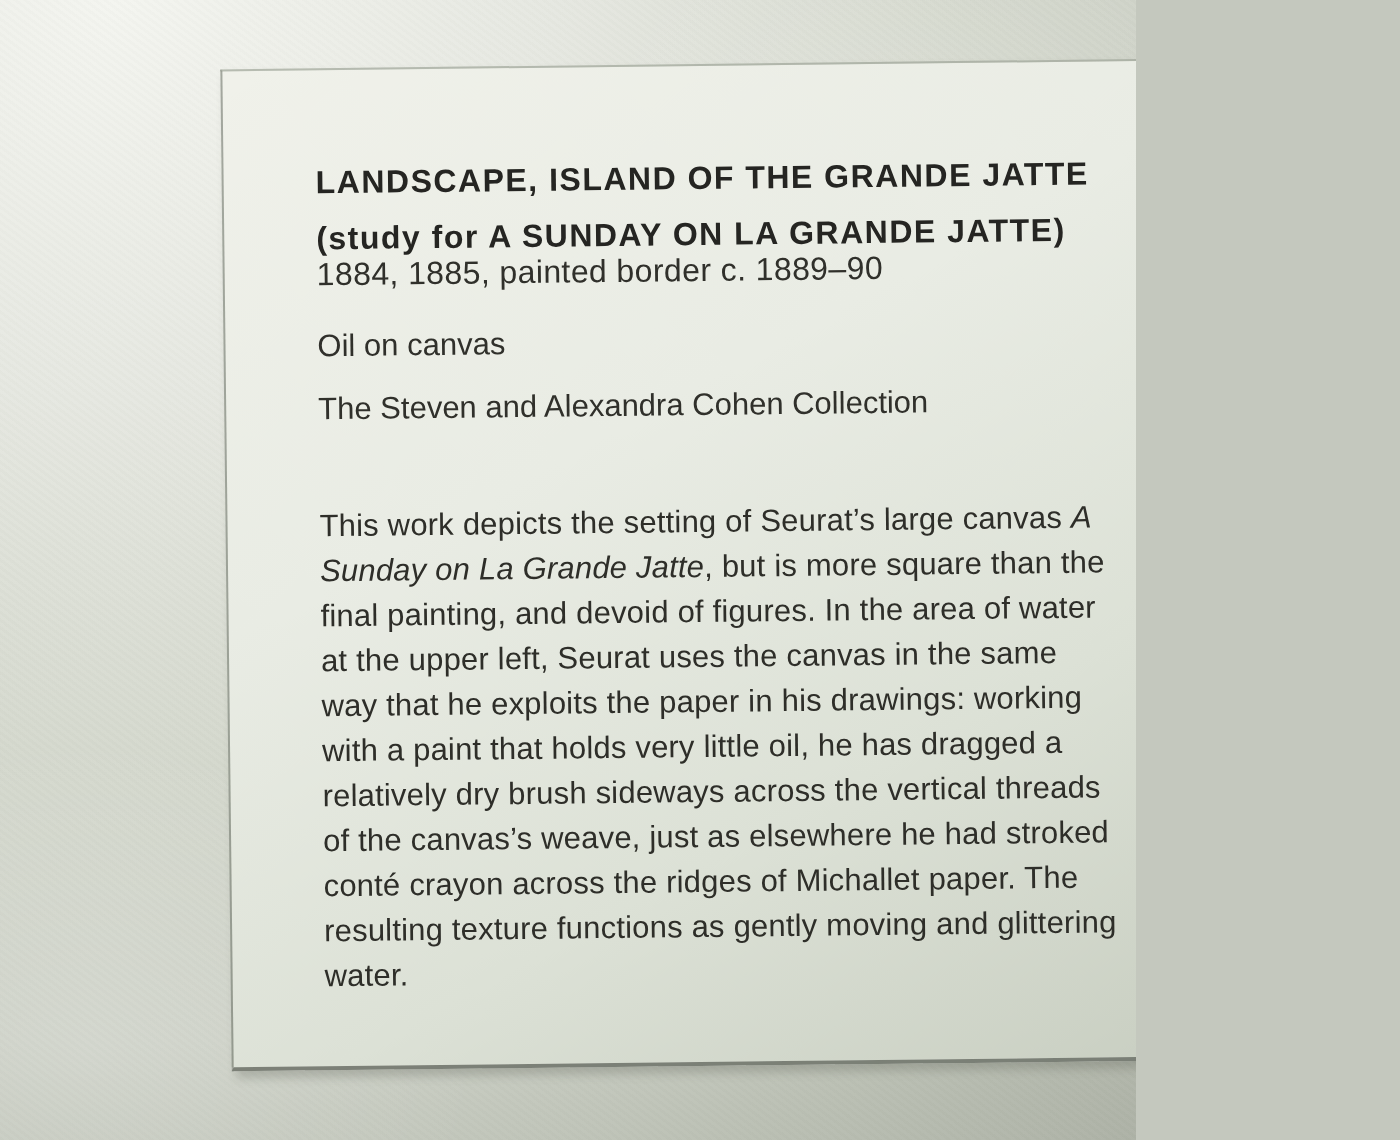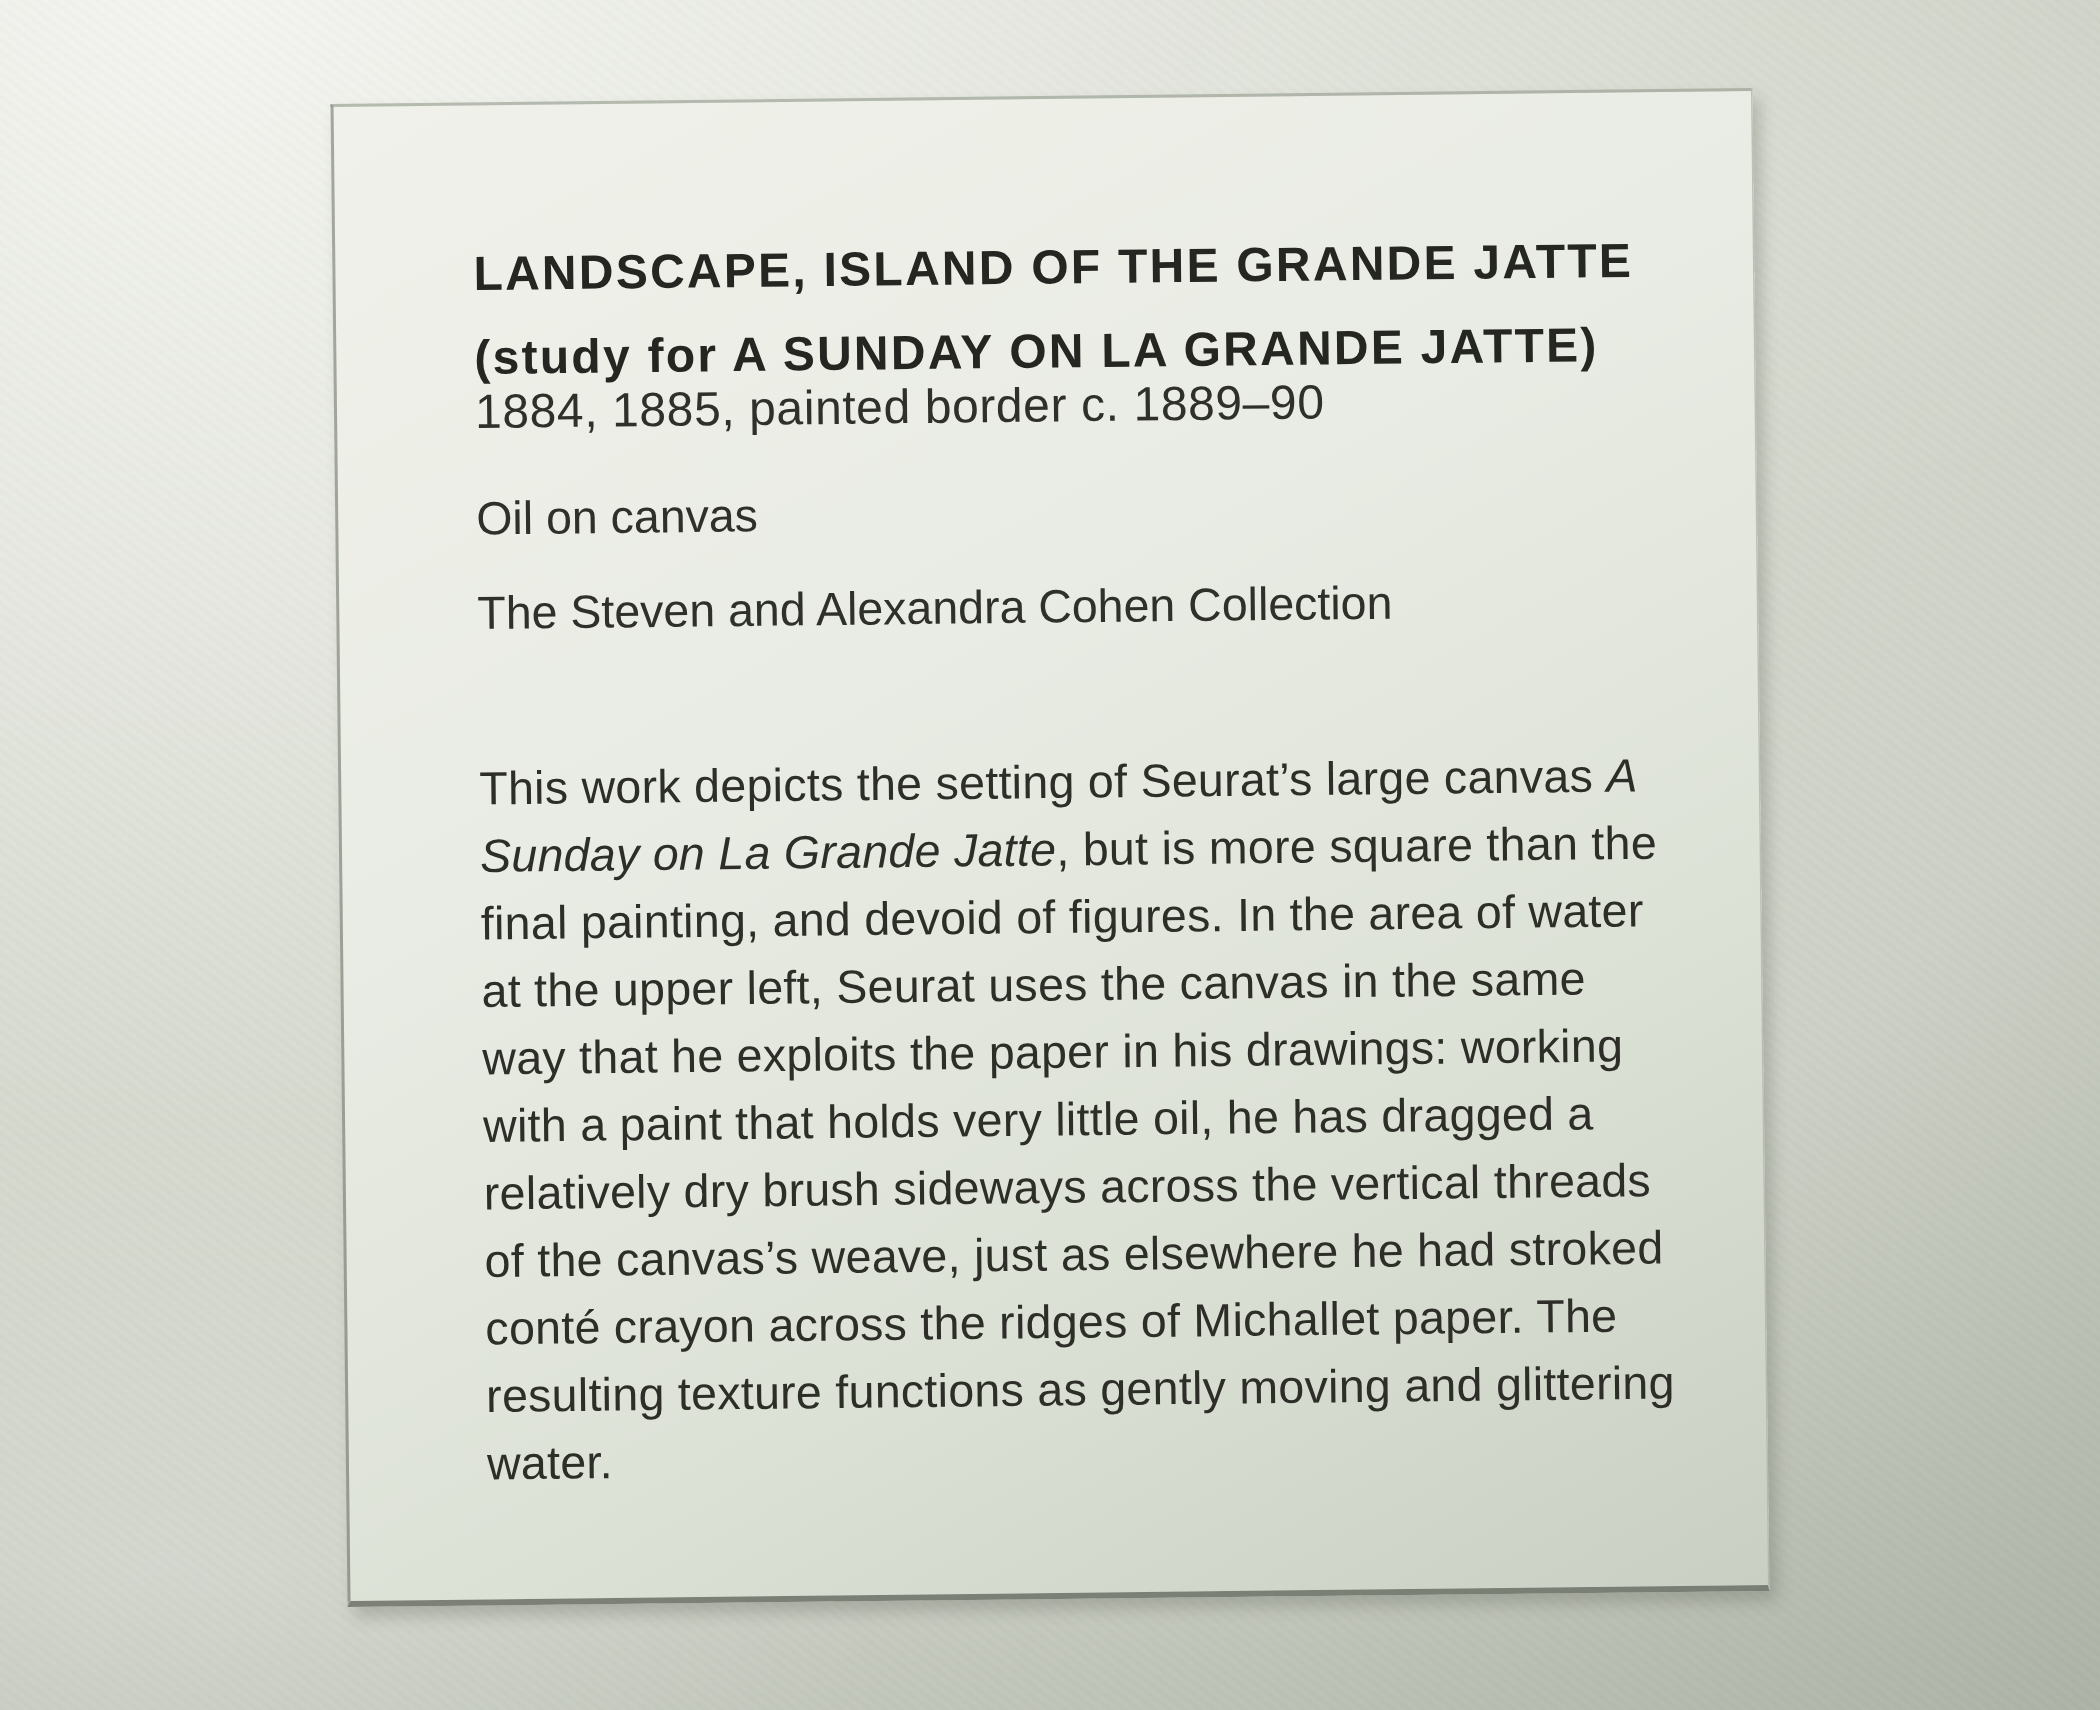--- a/index.html
+++ b/index.html
@@ -11,21 +11,21 @@
     --ink:#2b2b27;
   }
   *{margin:0;padding:0;box-sizing:border-box;}
   html,body{width:1400px;height:1140px;overflow:hidden;}
   body{
     font-family:"Liberation Sans","DejaVu Sans",sans-serif;
     background:#c4c8be;
   }
   .photo{
     position:relative;
-    width:1400px;height:1140px;
+    width:1136px;height:1140px;
     background:
       radial-gradient(150% 135% at 10% 0%,
         var(--wall-light) 0%,
         #e6e8e1 26%,
         #d4d8cd 50%,
         var(--wall-mid) 68%,
         #b9beb2 84%,
         var(--wall-dark) 100%);
     overflow:hidden;
   }

